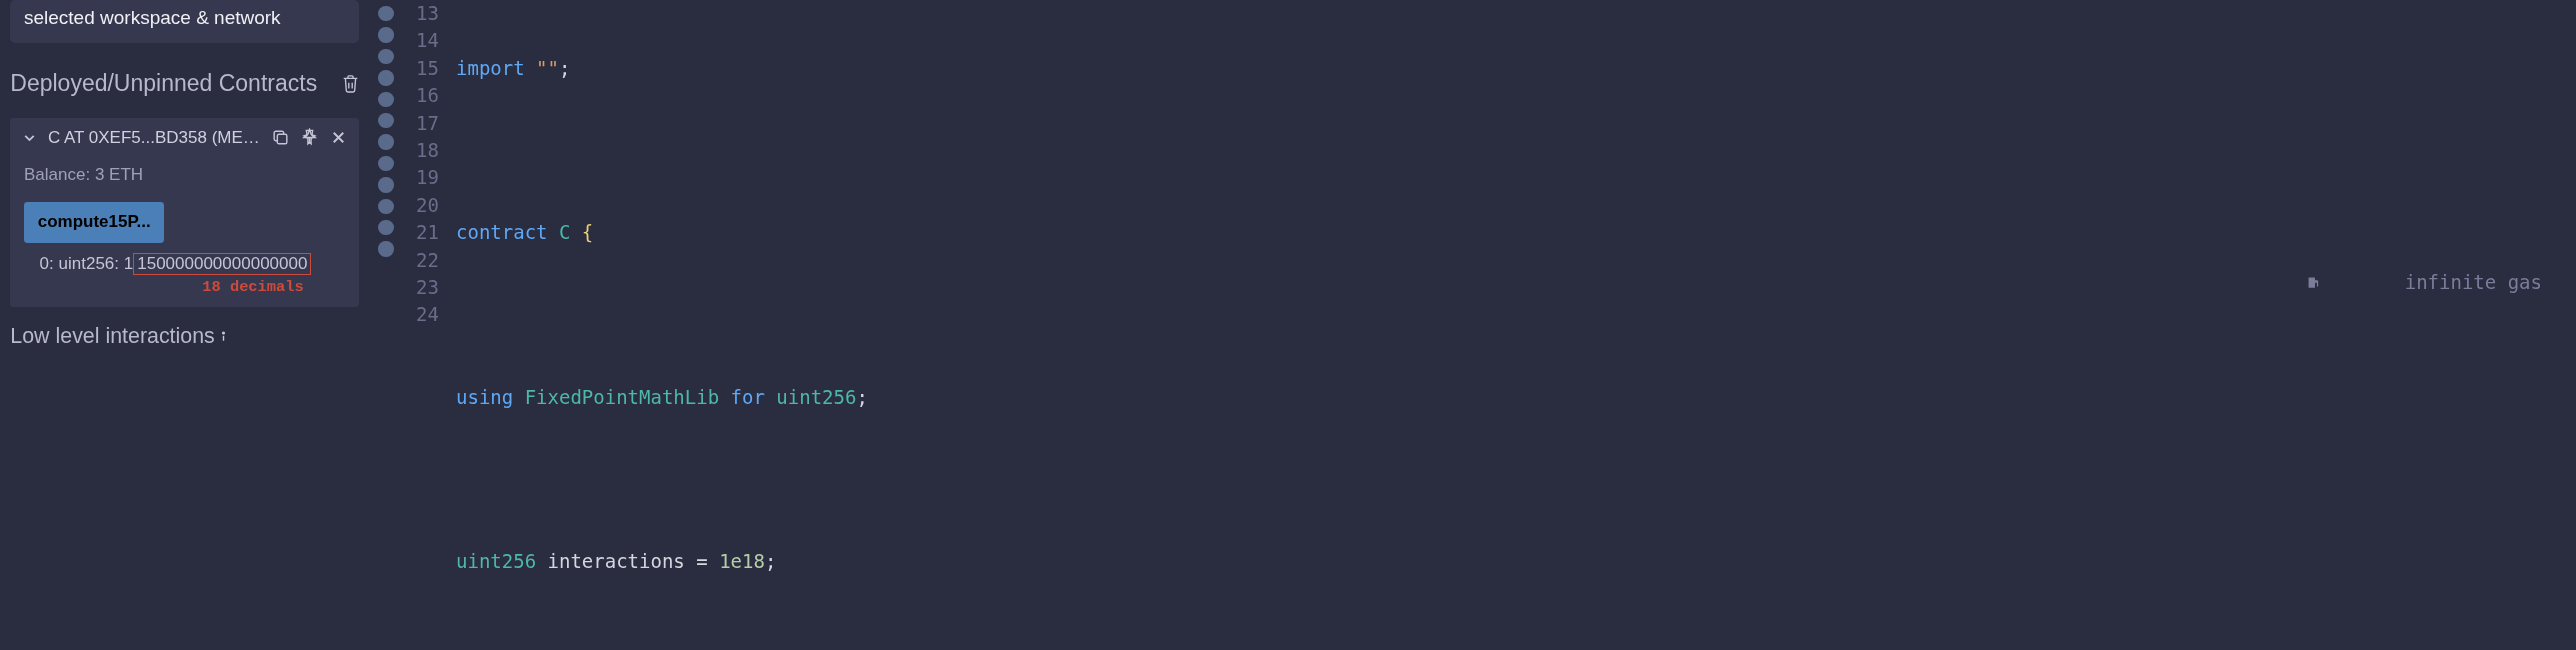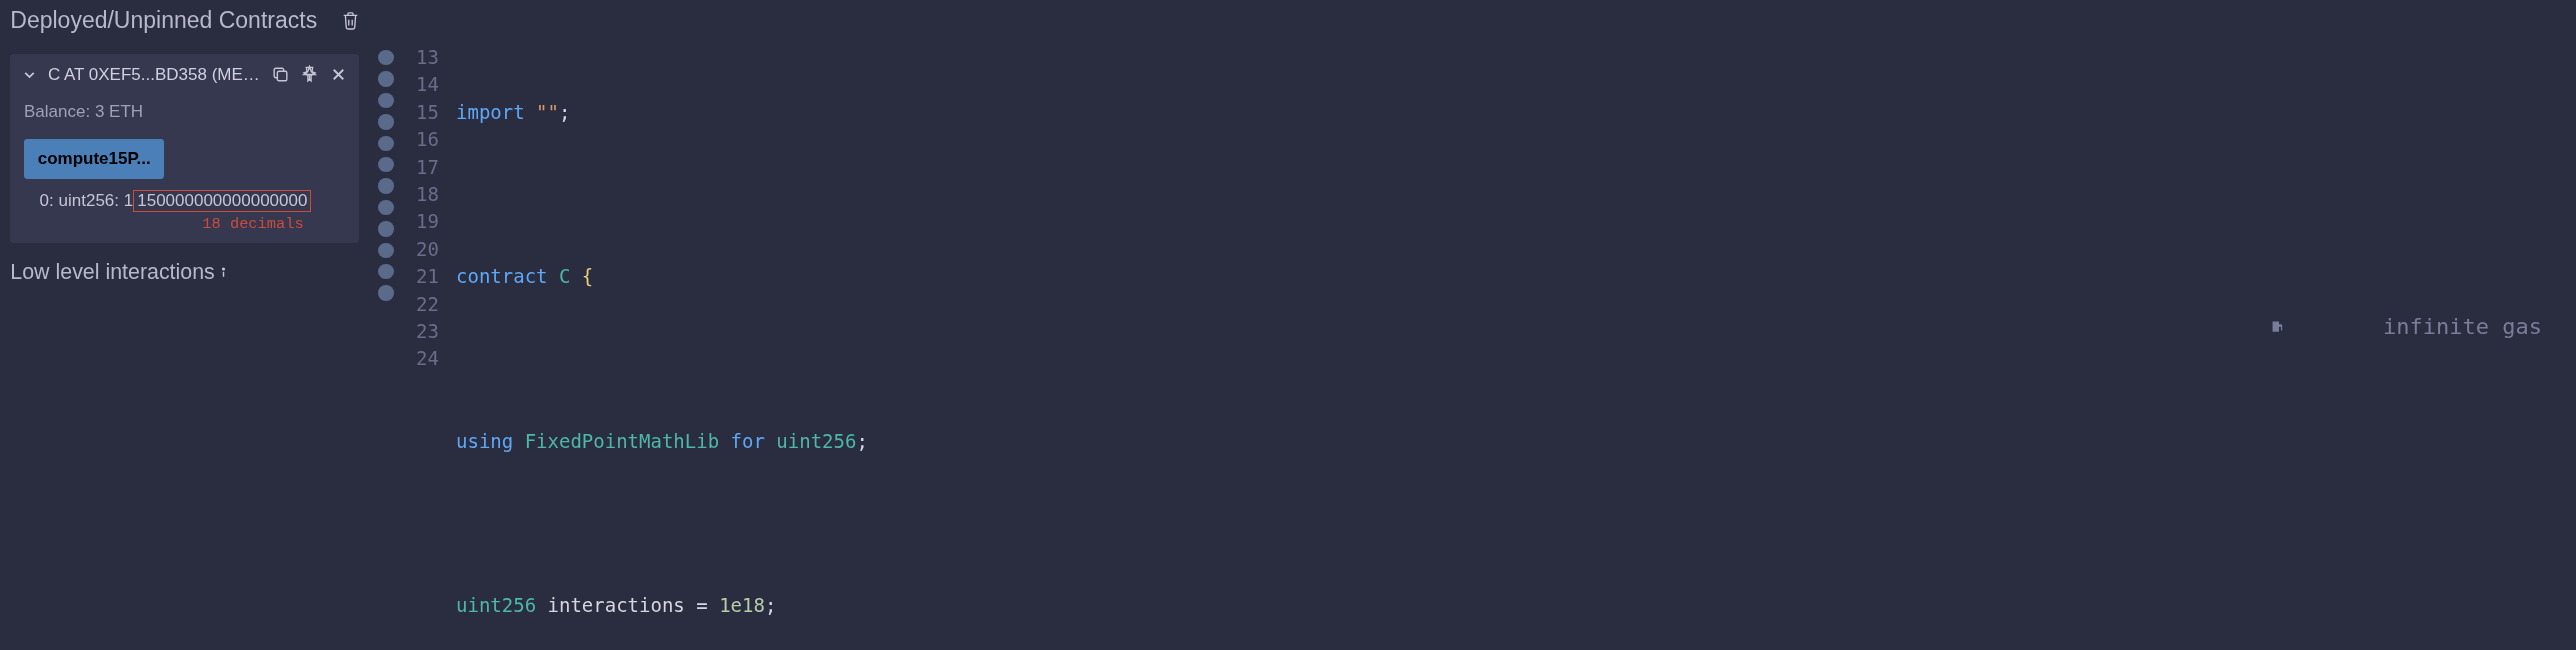--- a/index.html
+++ b/index.html
@@ -98,33 +98,33 @@
       border: 0.9px solid #cc4b3b;
       padding: 0 3px;
       display: inline-block;
     }
     .annotation {
       color: #cc4b3b;
       font-family: "Courier New", monospace;
       font-size: 15.4px;
       text-align: center;
       margin-left: 137px;
+      font-weight: bold;
     }
     .low-level {
       margin-top: 17px;
       display: flex;
       align-items: center;
       color: #b8b8cc;
       font-size: 21.4px;
     }
     .editor-area {
       flex: 1;
       display: flex;
       background: #2a2c3f;
-      margin-top: 44px;
     }
     .breakpoint-gutter {
       width: 34px;
       padding-top: 0px;
     }
     .bp-dot {
       width: 15.4px;
       height: 15.4px;
       border-radius: 50%;
       background: #5a6a8a;
@@ -154,31 +154,34 @@
     .tok-string { color: #d89a66; }
     .tok-link { color: #d89a66; text-decoration: underline dotted; }
     .tok-brace { color: #e8d078; }
     .tok-num { color: #b5cea8; }
     .gas-hint {
       position: absolute;
       right: 34px;
       top: 220px;
       color: #7a7d9a;
       font-family: "Menlo", "Consolas", monospace;
-      font-size: 22px;
+      font-size: 19px;
       display: flex;
       align-items: center;
       gap: 6.9px;
     }
     svg { display: block; }
   </style>
 </head>
 <body>
 
 <div class="sidebar">
+  <div class="hint-box">
+    <span>selected workspace &amp; network</span>
+  </div>
 
   <div class="section-header">
     <span class="section-title">Deployed/Unpinned Contracts</span>
     <span class="trash-icon icon-btn">
       <svg width="17" height="19" viewBox="0 0 20 22" fill="none" stroke="currentColor" stroke-width="1.6">
         <path d="M2 5h16M7 5V3a1 1 0 011-1h4a1 1 0 011 1v2M4 5l1 14a2 2 0 002 2h6a2 2 0 002-2l1-14M8 10v7M12 10v7"></path>
       </svg>
     </span>
   </div>
 

